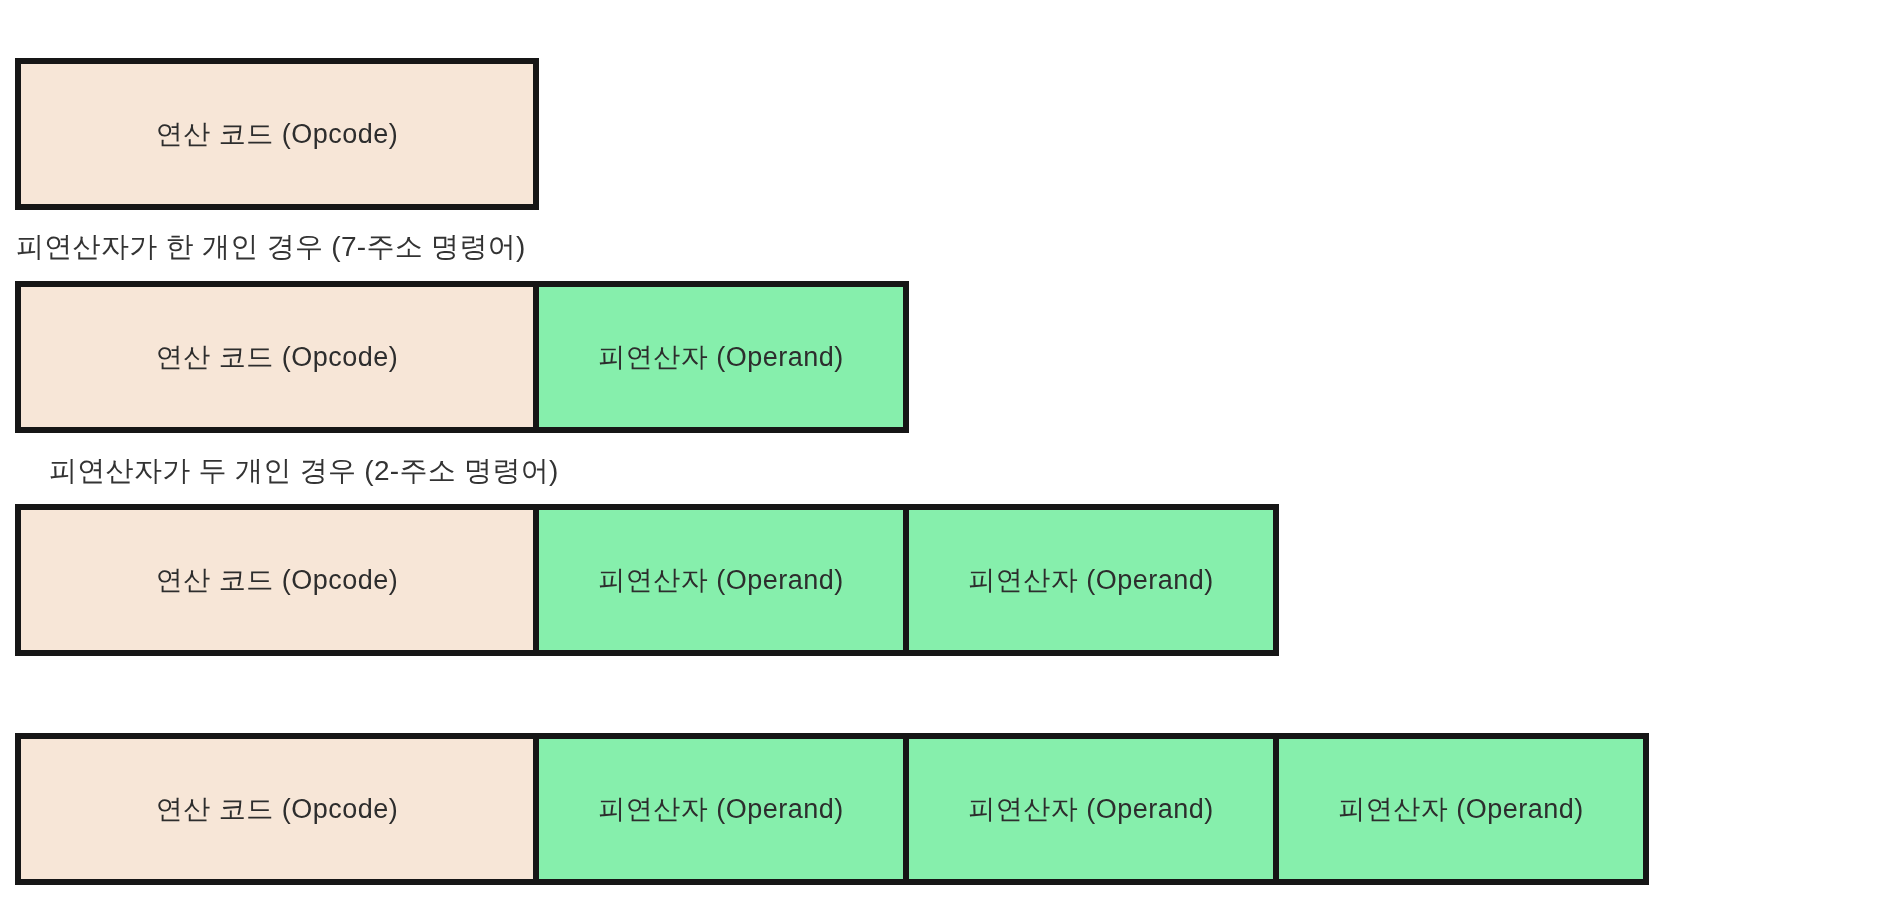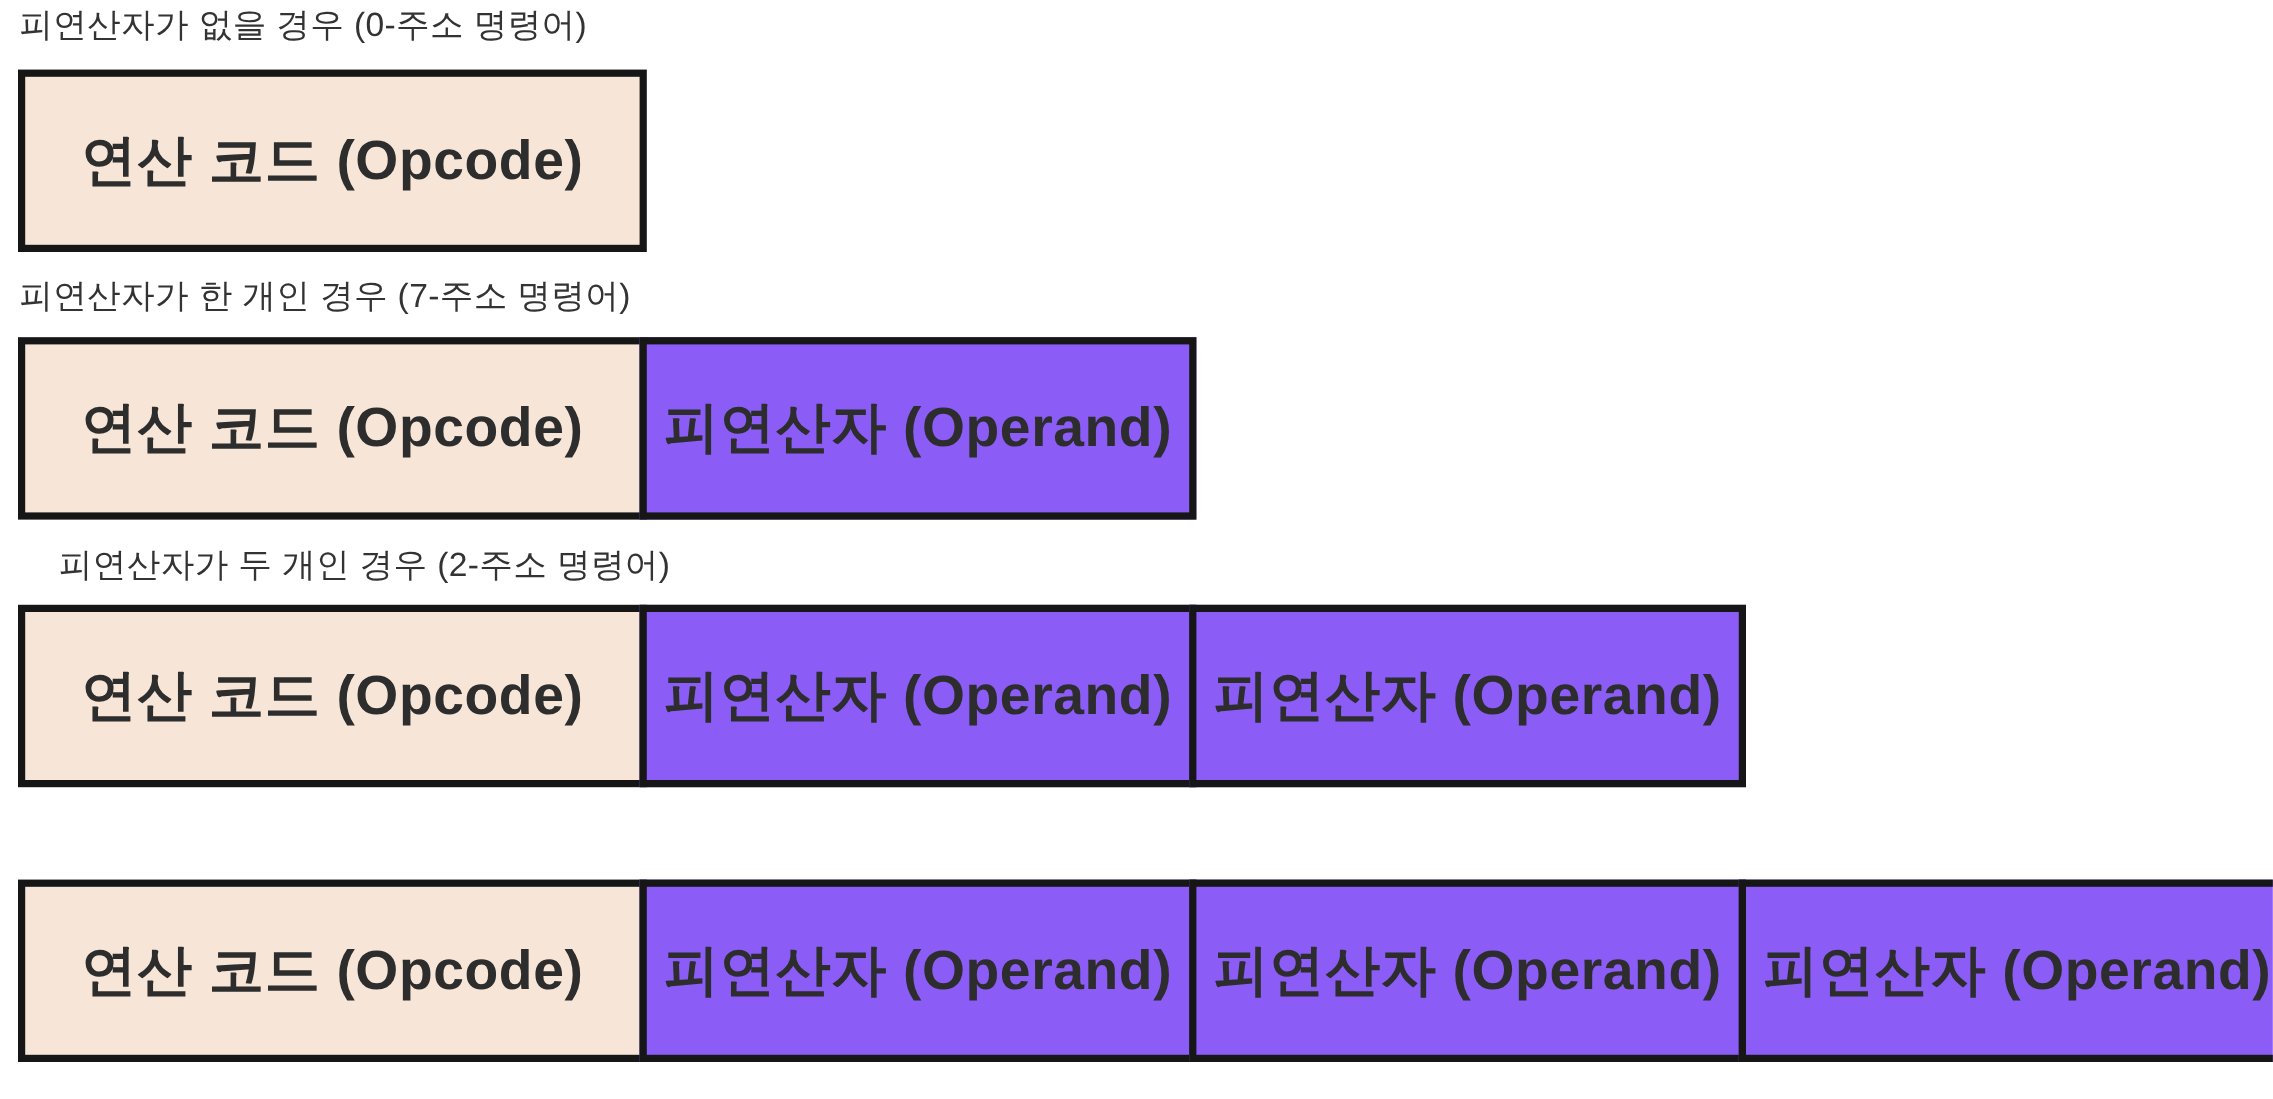--- a/index.html
+++ b/index.html
@@ -34,54 +34,53 @@
     left: 15px;
     display: flex;
   }
   .cell {
     box-sizing: border-box;
     height: 152px;
     border: 6px solid #161616;
     display: flex;
     align-items: center;
     justify-content: center;
-    font-size: 46px;
-    font-weight: 700;
+    font-size: 27px;
+    font-weight: 400;
     color: #2d2d2d;
     white-space: nowrap;
     letter-spacing: 0.5px;
     text-align: right;
   }
   .cell:not(:first-child) {
     margin-left: -6px; 
   }
   .cell.opcode {
     width: 524px;
     background: #f7e6d7;
   }
   .cell.operand {
-    width: 464px;
-    background: #8b5cf6;
+    width: 376px;
+    background: #86efac;
   }
   
   .h-0 { top: 4px; }
   .r-0 { top: 58px; }
   .h-1 { top: 230px; }
   .r-1 { top: 281px; }
   .h-2 { top: 454px; margin-left: 33px; }
   .r-2 { top: 504px; }
   .h-3 { top: 690px; }
   .r-3 { top: 733px; }
 </style>
 </head>
 <body>
 
 <div class="canvas">
 
-  <div class="heading h-0">피연산자가 없을 경우 (0-주소 명령어)</div>
   <div class="row r-0">
     <div class="cell opcode">연산 코드 (Opcode)</div>
   </div>
 
   <div class="heading h-1">피연산자가 한 개인 경우 (7-주소 명령어)</div>
   <div class="row r-1">
     <div class="cell opcode">연산 코드 (Opcode)</div>
     <div class="cell operand">피연산자 (Operand)</div>
   </div>
 

